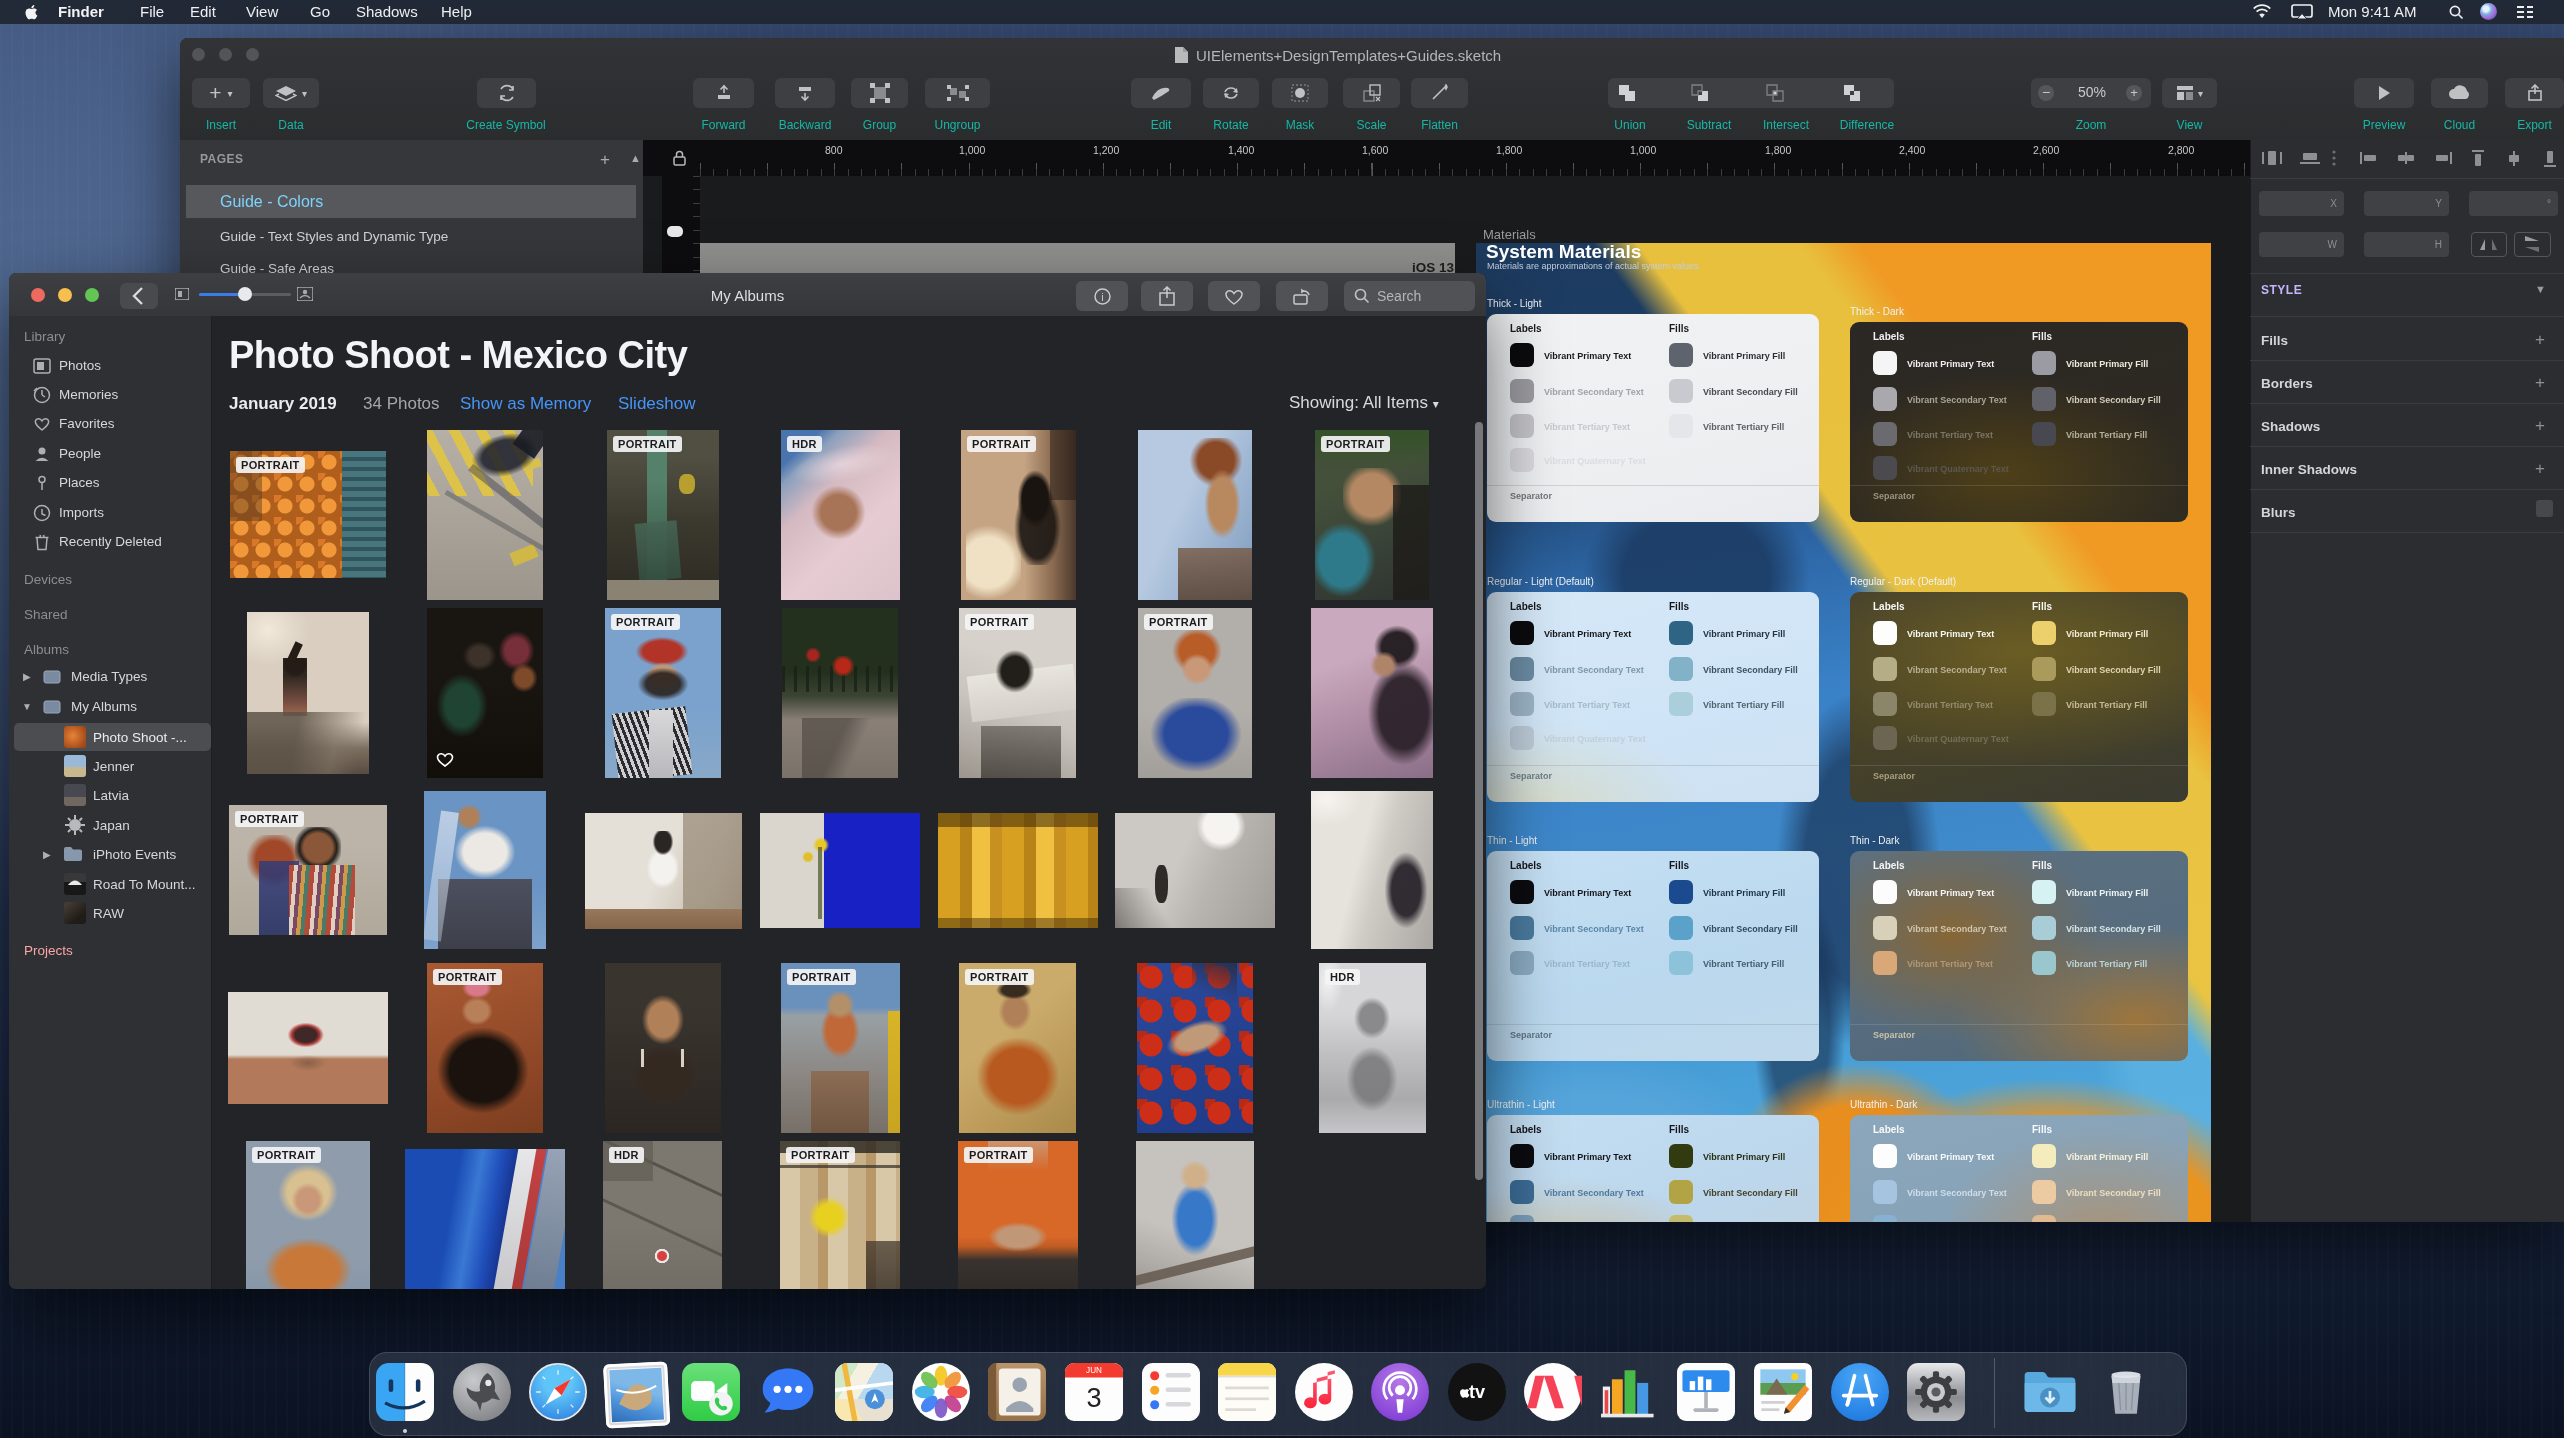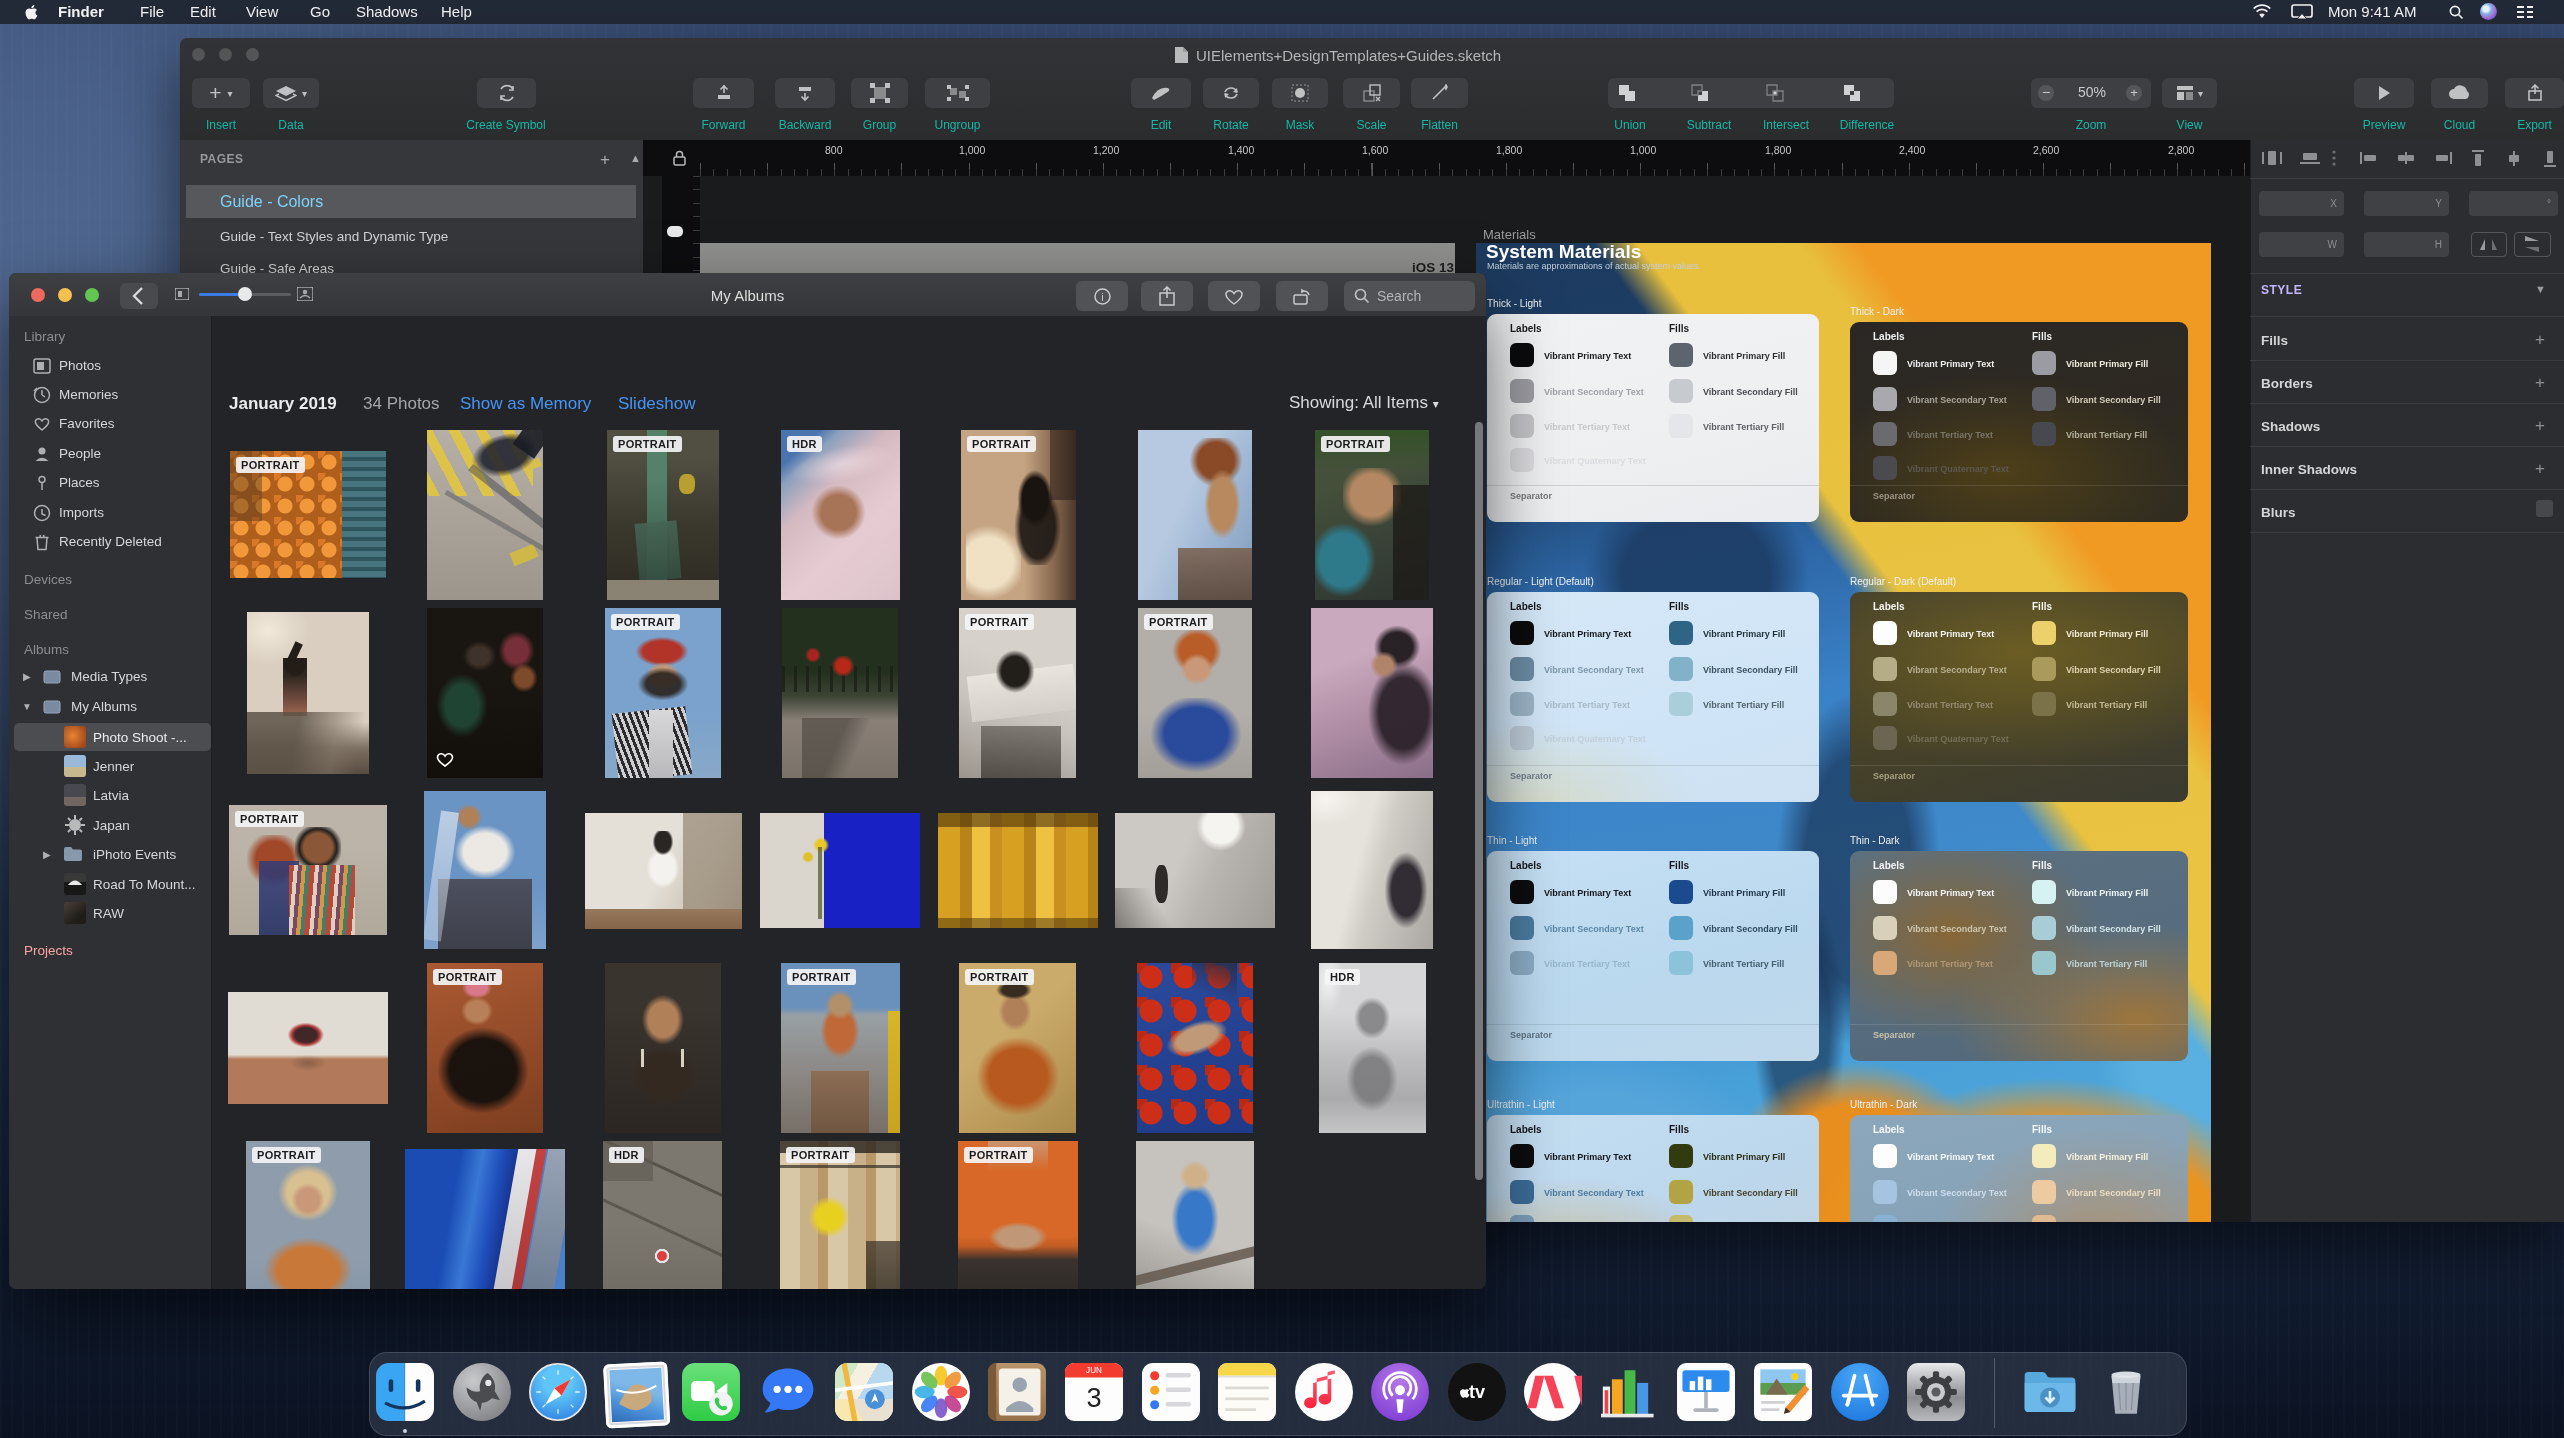--- a/index.html
+++ b/index.html
@@ -684,20 +684,21 @@
       </svg>
 <div class="abs" style="left:84px;top:574px;font-size:13.5px;color:#d6d7d9;white-space:nowrap">iPhoto Events</div>
 <div class="abs" style="left:55px;top:600px;width:22px;height:22px;border-radius:3px;background:linear-gradient(180deg,#383838 0 40%,#181818 40%)"></div>
 <div class="abs" style="left:84px;top:604px;font-size:13.5px;color:#d6d7d9;white-space:nowrap">Road To Mount...</div>
 <svg class="abs" style="left:57px;top:601px" width="18" height="12">
         <path d="M2 11 Q9 2 16 11 Z" fill="#e8e8ea"></path>
       </svg>
 <div class="abs" style="left:55px;top:629px;width:22px;height:22px;border-radius:3px;background:linear-gradient(140deg,#4a4038,#201c18 70%)"></div>
 <div class="abs" style="left:84px;top:633px;font-size:13.5px;color:#d6d7d9;white-space:nowrap">RAW</div>
 <div class="abs" style="left:15px;top:670px;font-size:13.5px;color:#fca5a5">Projects</div>
+<div class="abs" style="left:220px;top:61px;font-size:38px;font-weight:bold;color:#f4f4f6;letter-spacing:-.5px">Photo Shoot - Mexico City</div>
 <div class="abs" style="left:220px;top:121px;font-size:17px;font-weight:bold;color:#ebebed">January 2019</div>
 <div class="abs" style="left:354px;top:121px;font-size:17px;color:#a5a6aa">34 Photos</div>
 <div class="abs" style="left:451px;top:121px;font-size:17px;color:#4795f7">Show as Memory</div>
 <div class="abs" style="left:609px;top:121px;font-size:17px;color:#4795f7">Slideshow</div>
 <div class="abs" style="left:1280px;top:120px;font-size:17px;color:#d8d9db">Showing: All Items <span style="font-size:12px">▾</span></div>
 <div class="abs" style="left:1466px;top:149px;width:8px;height:758px;background:#77787c;border-radius:4px"></div>
 <div class="abs" style="left:221px;top:178px;width:156px;height:127px;background:#c06820;overflow:hidden">
   <div class="abs" style="left:0;top:0;right:0;bottom:0;background-image:radial-gradient(circle at 11px 11px,#f0983a 0 7px,rgba(0,0,0,0) 8px),radial-gradient(circle at 0px 0px,#d87828 0 7px,rgba(0,0,0,0) 8px);background-size:22px 22px;background-color:#b05e1c"></div>
   <div class="abs" style="left:0;top:0;width:32px;height:70px;background:rgba(90,60,30,.45)"></div>
   <div class="abs" style="right:0;top:0;width:44px;height:127px;background:repeating-linear-gradient(180deg,#49767e 0 6px,#2e545c 6px 10px)"></div>

